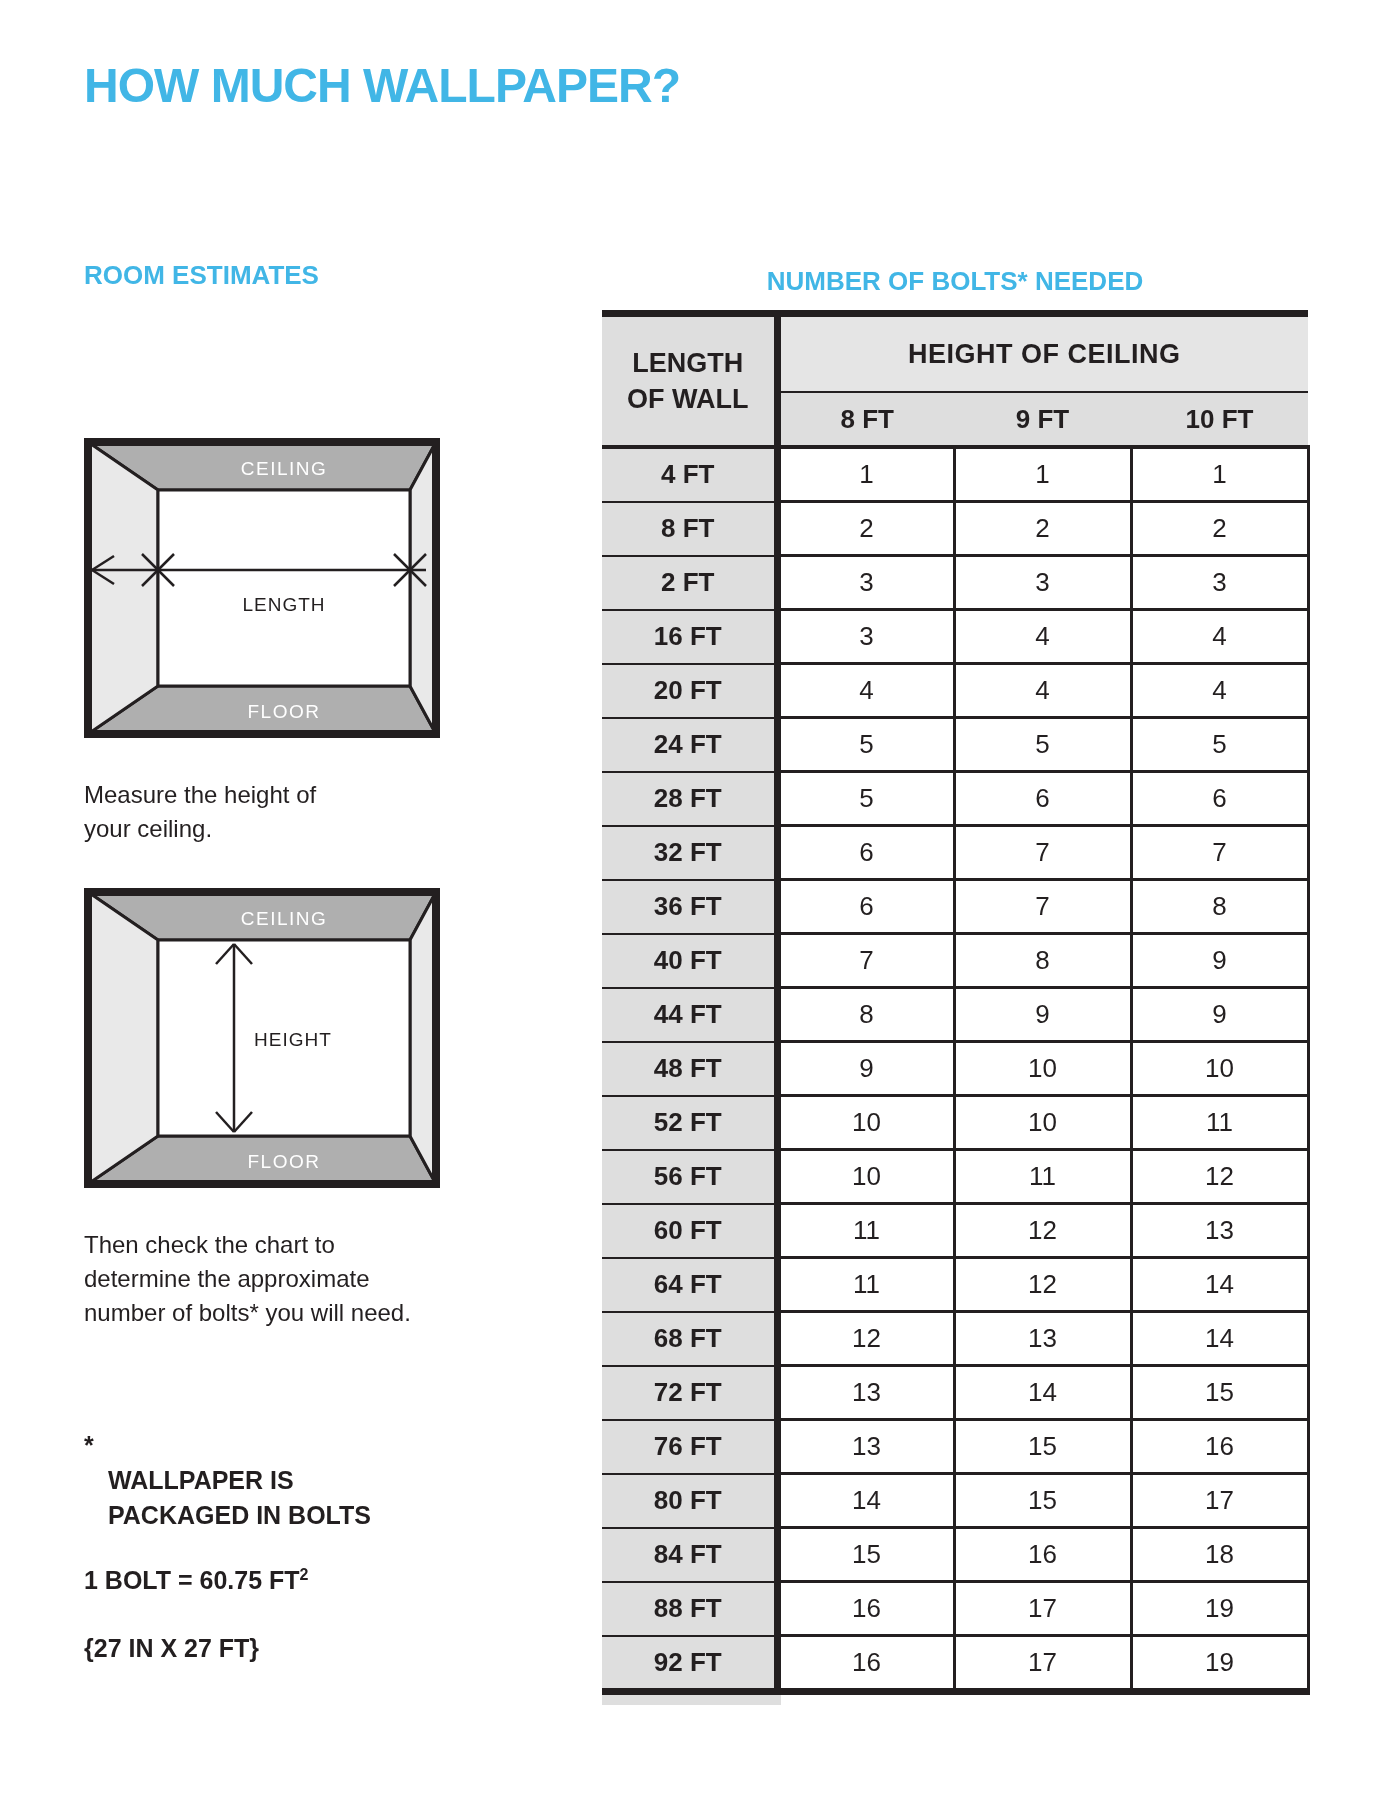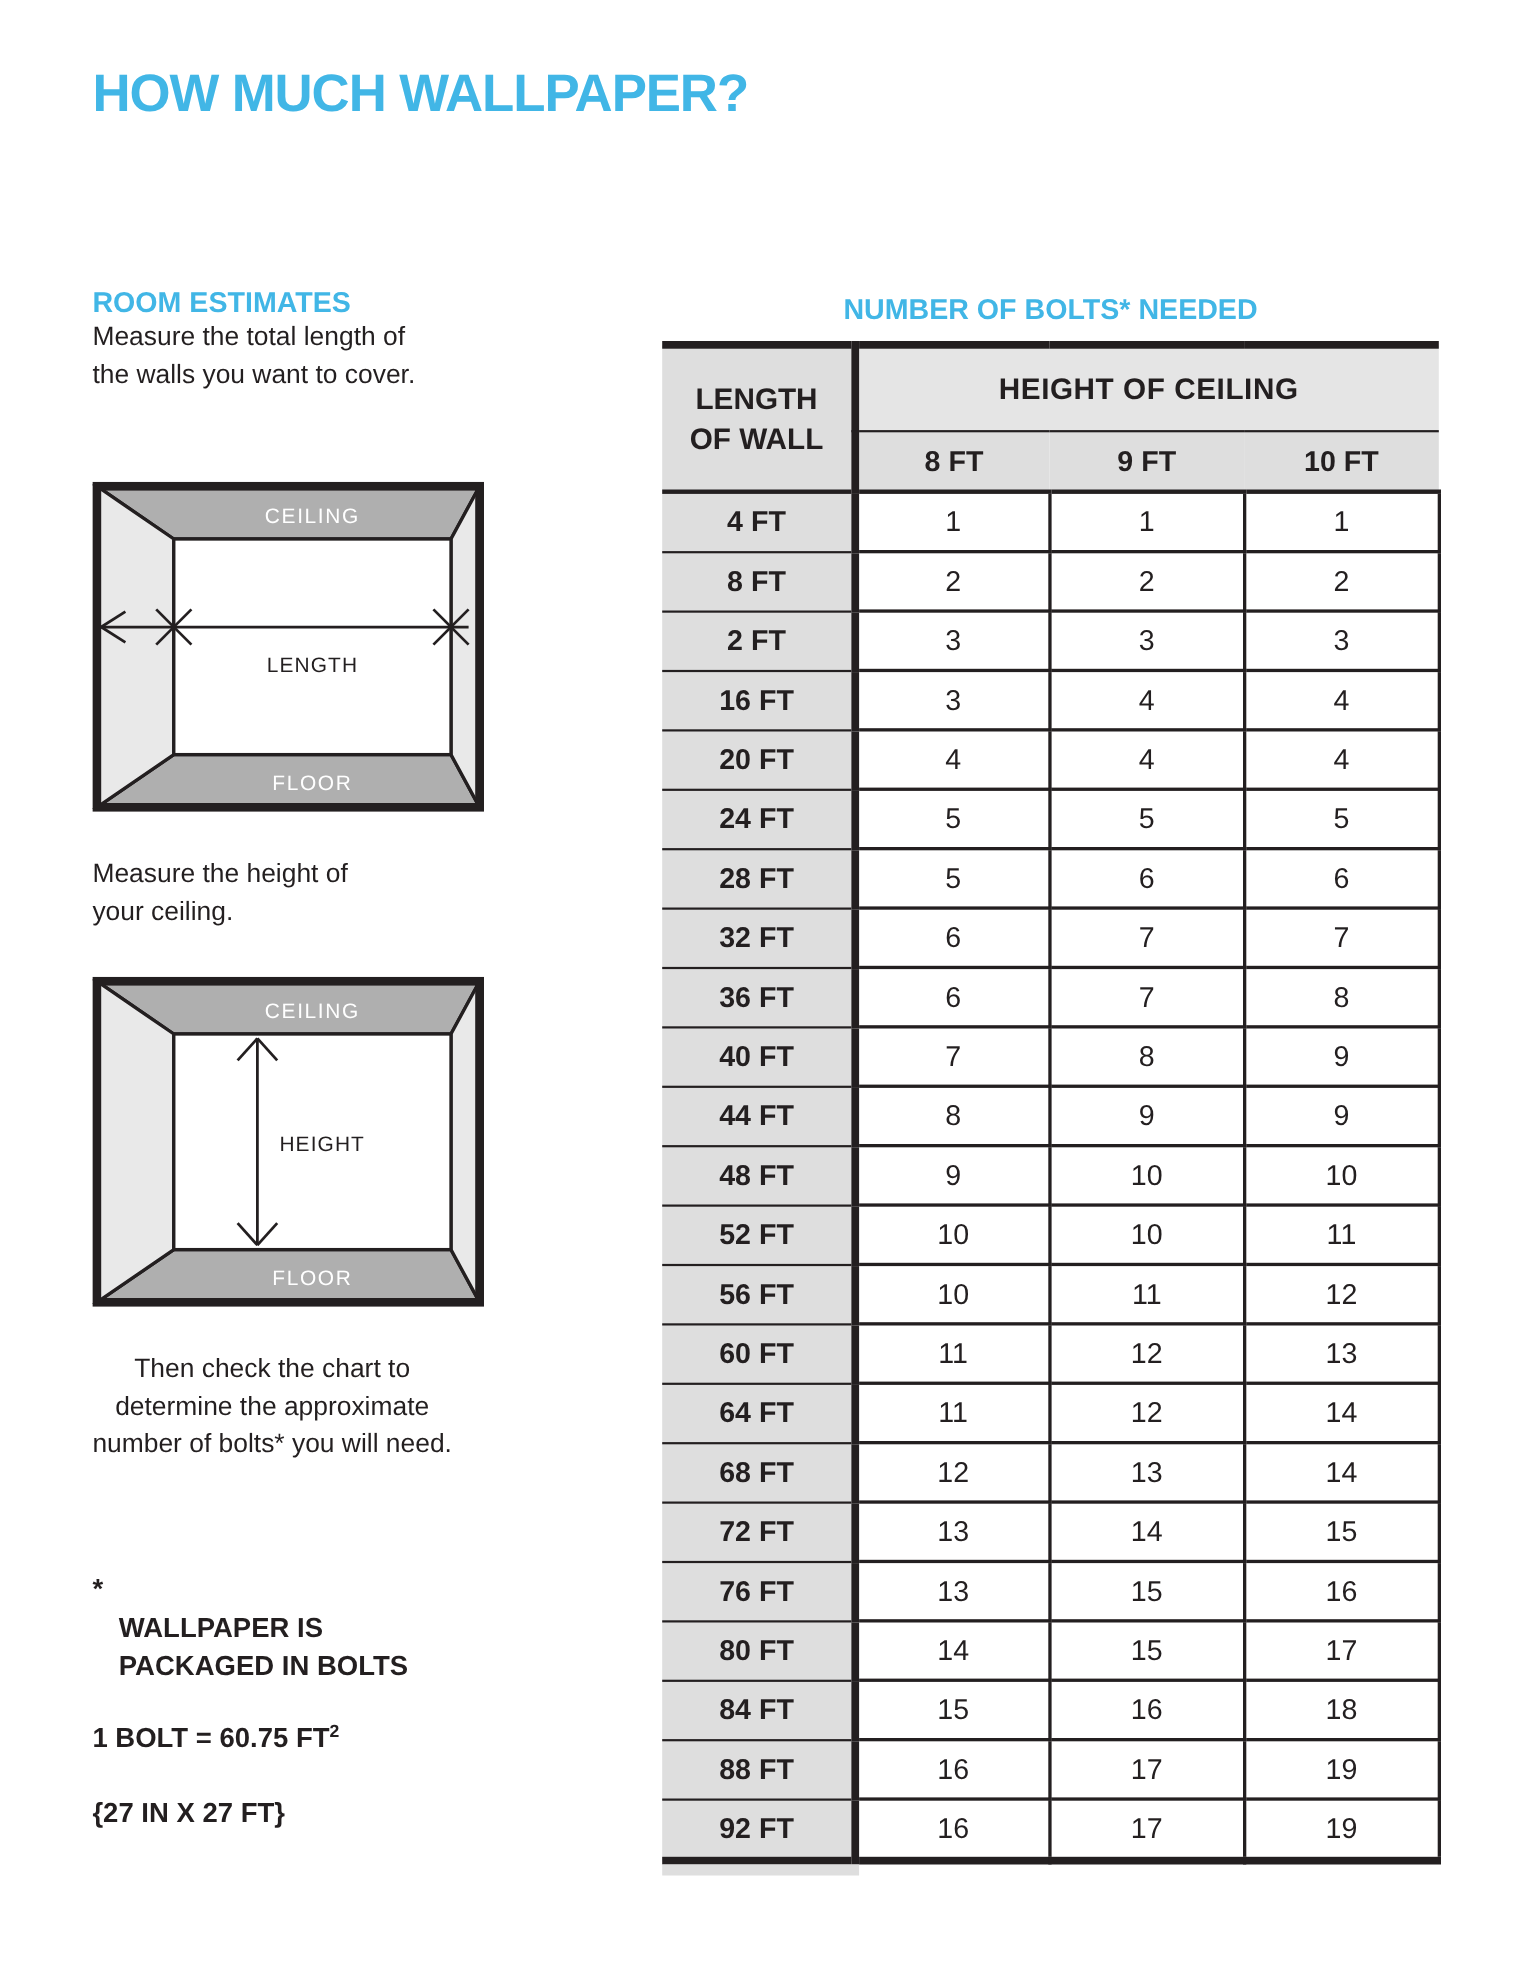--- a/index.html
+++ b/index.html
@@ -23,21 +23,21 @@
   }
   .room-estimates-heading{left:84px;top:260px;}
   .bolts-heading{
     left:602px;top:266px;width:706px;text-align:center;
   }
   .body-text{
     font-size:24px;line-height:34px;color:#231F20;white-space:pre-line;
   }
   .step1{left:84px;top:290px;}
   .step2{left:84px;top:778px;}
-  .step3{left:84px;top:1228px;text-align:center;}
+  .step3{left:84px;top:1228px;}
   .footnote{
     left:84px;top:1428px;
     font-size:25px;line-height:35px;font-weight:bold;
     padding-left:24px;white-space:pre-line;
   }
   .footnote .star{position:absolute;left:0;top:0;}
   .bolt-info{
     left:84px;top:1524px;
     font-size:25px;line-height:34px;font-weight:bold;white-space:pre-line;
   }
@@ -105,22 +105,20 @@
 </style>
 </head>
 <body>
 
 <div class="page">
 
   <div class="abs page-title">HOW MUCH WALLPAPER?</div>
 
   <div class="abs section-heading room-estimates-heading">ROOM ESTIMATES</div>
 
-  <div class="abs body-text step1">Measure the total length of
-the walls you want to cover.</div>
 
   <div class="abs diagram diagram-1">
     <svg width="356" height="300" viewBox="0 0 356 300">
       <polygon points="4,4 352,4 326,52 74,52" fill="#AFAFAF" stroke="#231F20" stroke-width="3"></polygon>
       <polygon points="4,296 74,248 326,248 352,296" fill="#AFAFAF" stroke="#231F20" stroke-width="3"></polygon>
       <polygon points="4,4 74,52 74,248 4,296" fill="#E9E9E9" stroke="#231F20" stroke-width="3"></polygon>
       <polygon points="352,4 326,52 326,248 352,296" fill="#E9E9E9" stroke="#231F20" stroke-width="3"></polygon>
       <rect x="74" y="52" width="252" height="196" fill="#ffffff" stroke="#231F20" stroke-width="3"></rect>
       <rect x="4" y="4" width="348" height="292" fill="none" stroke="#231F20" stroke-width="8"></rect>
       <g stroke="#231F20" stroke-width="2.5">

